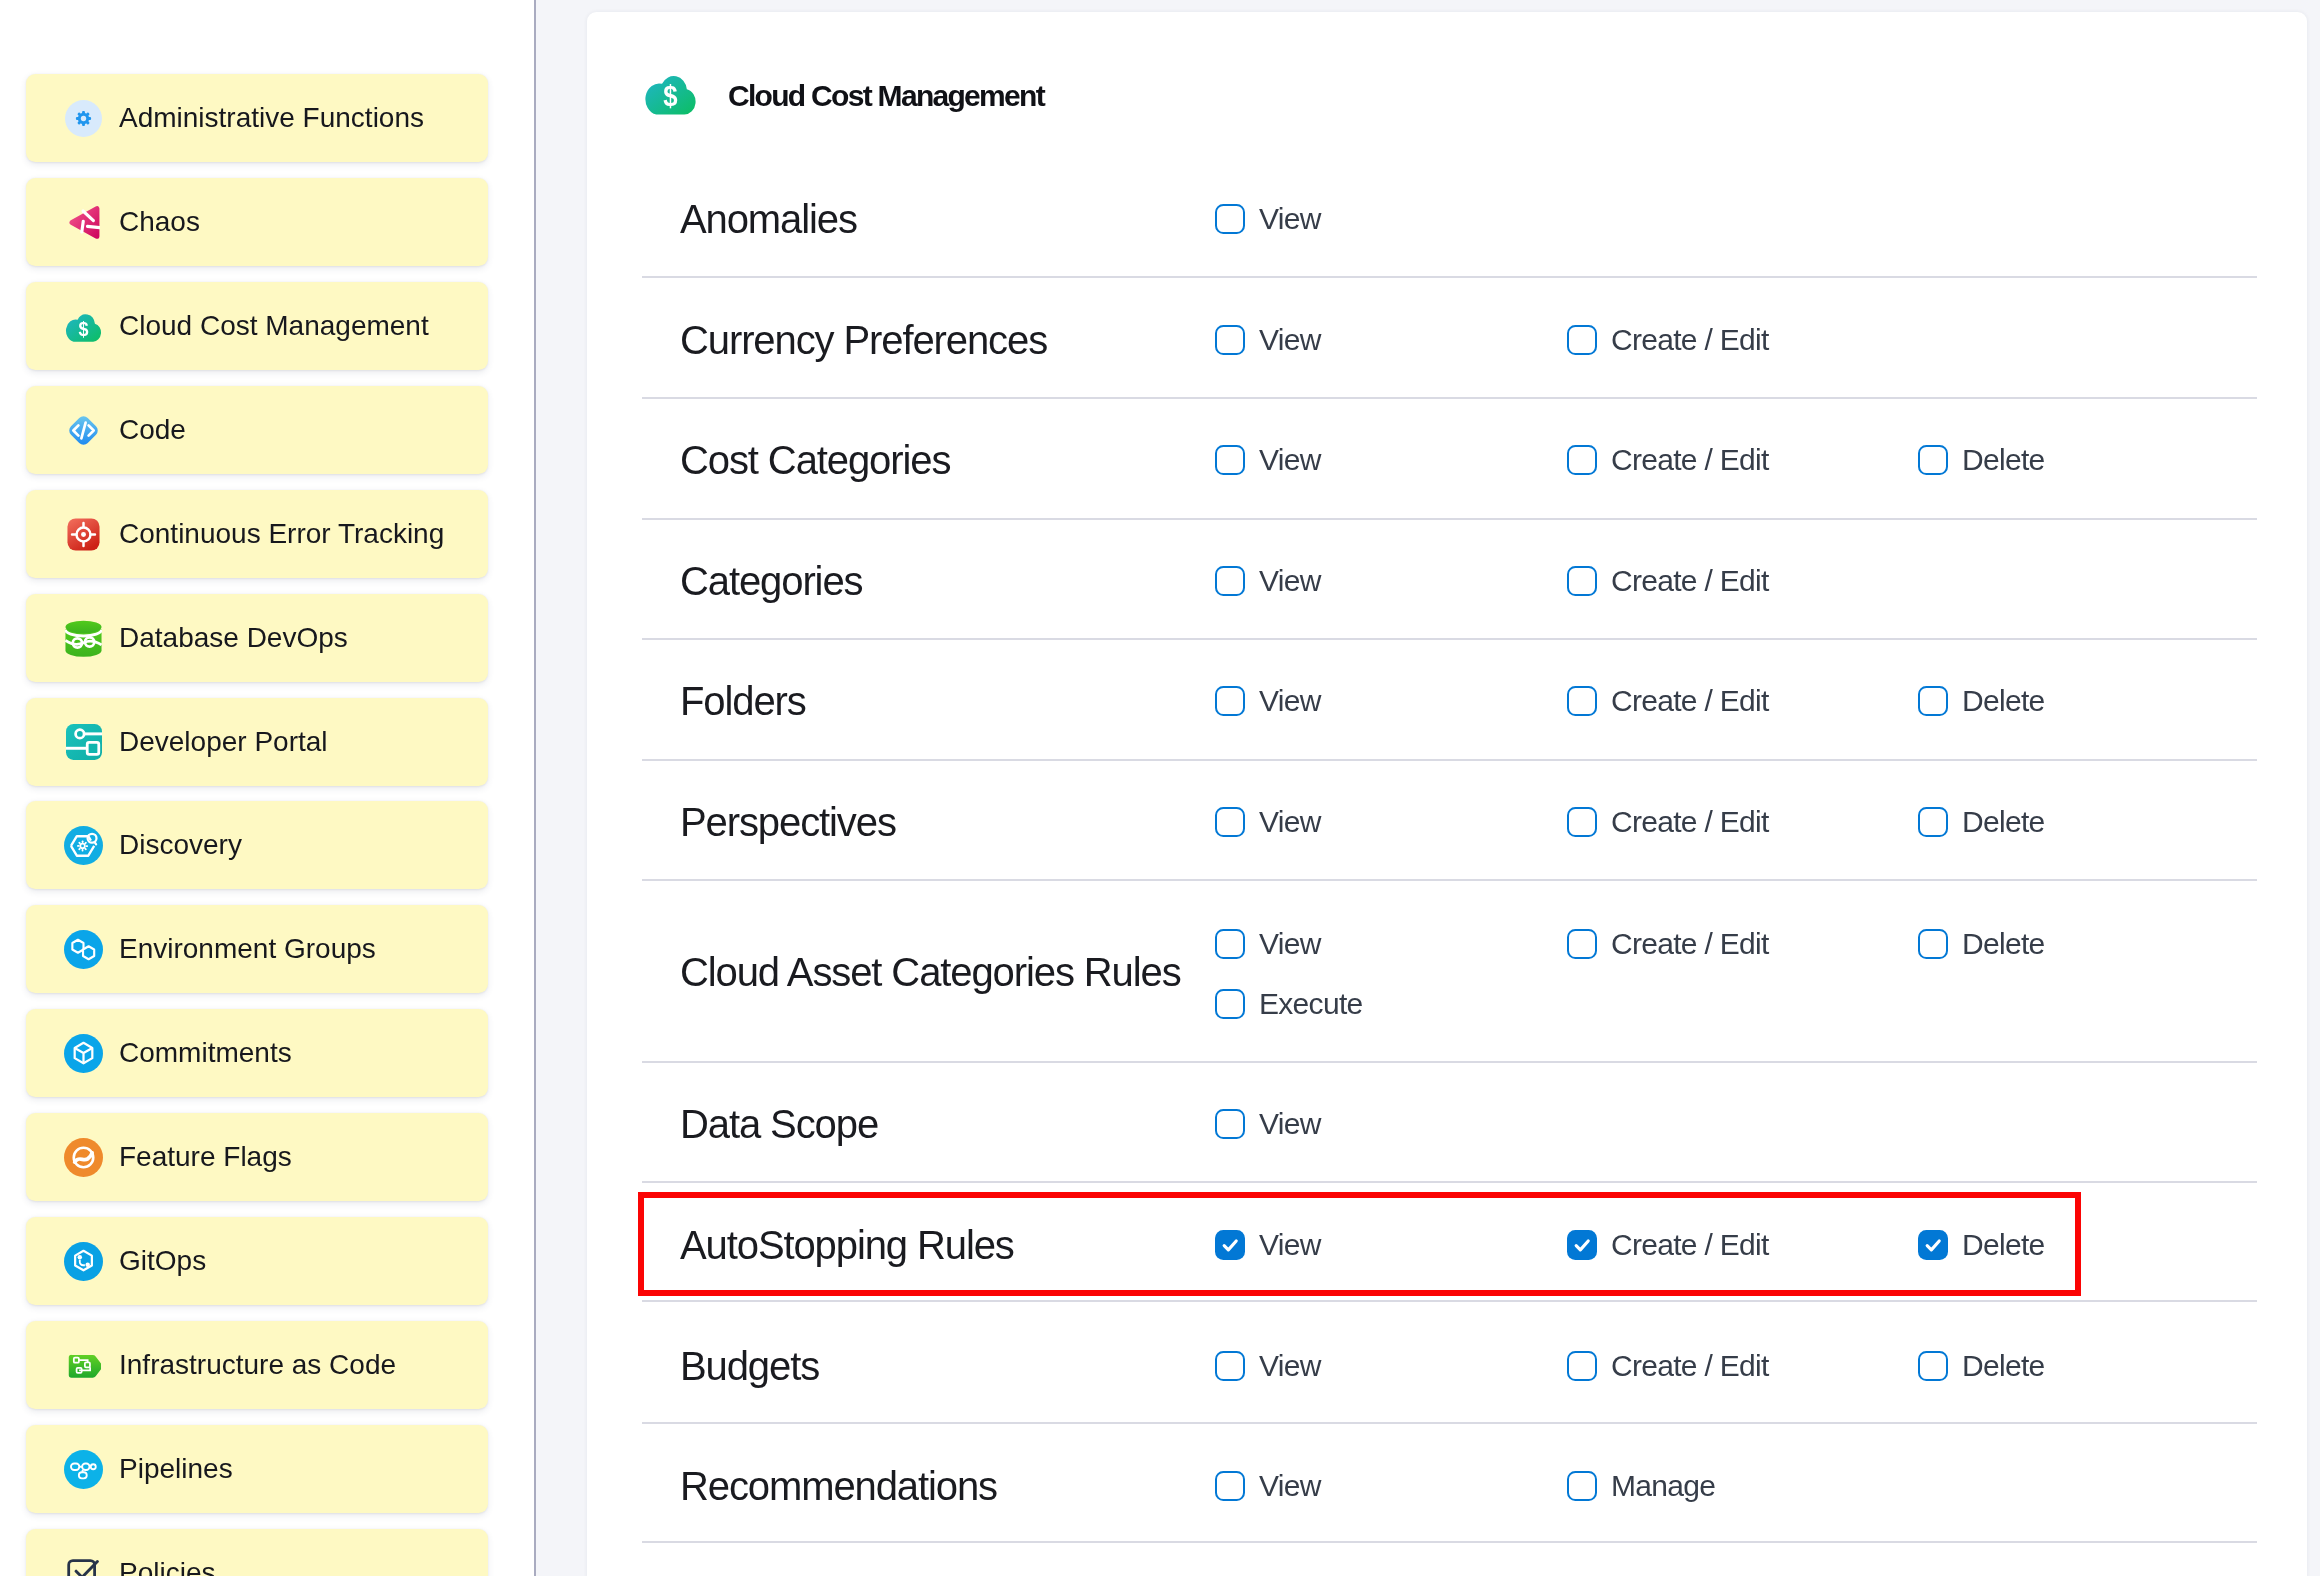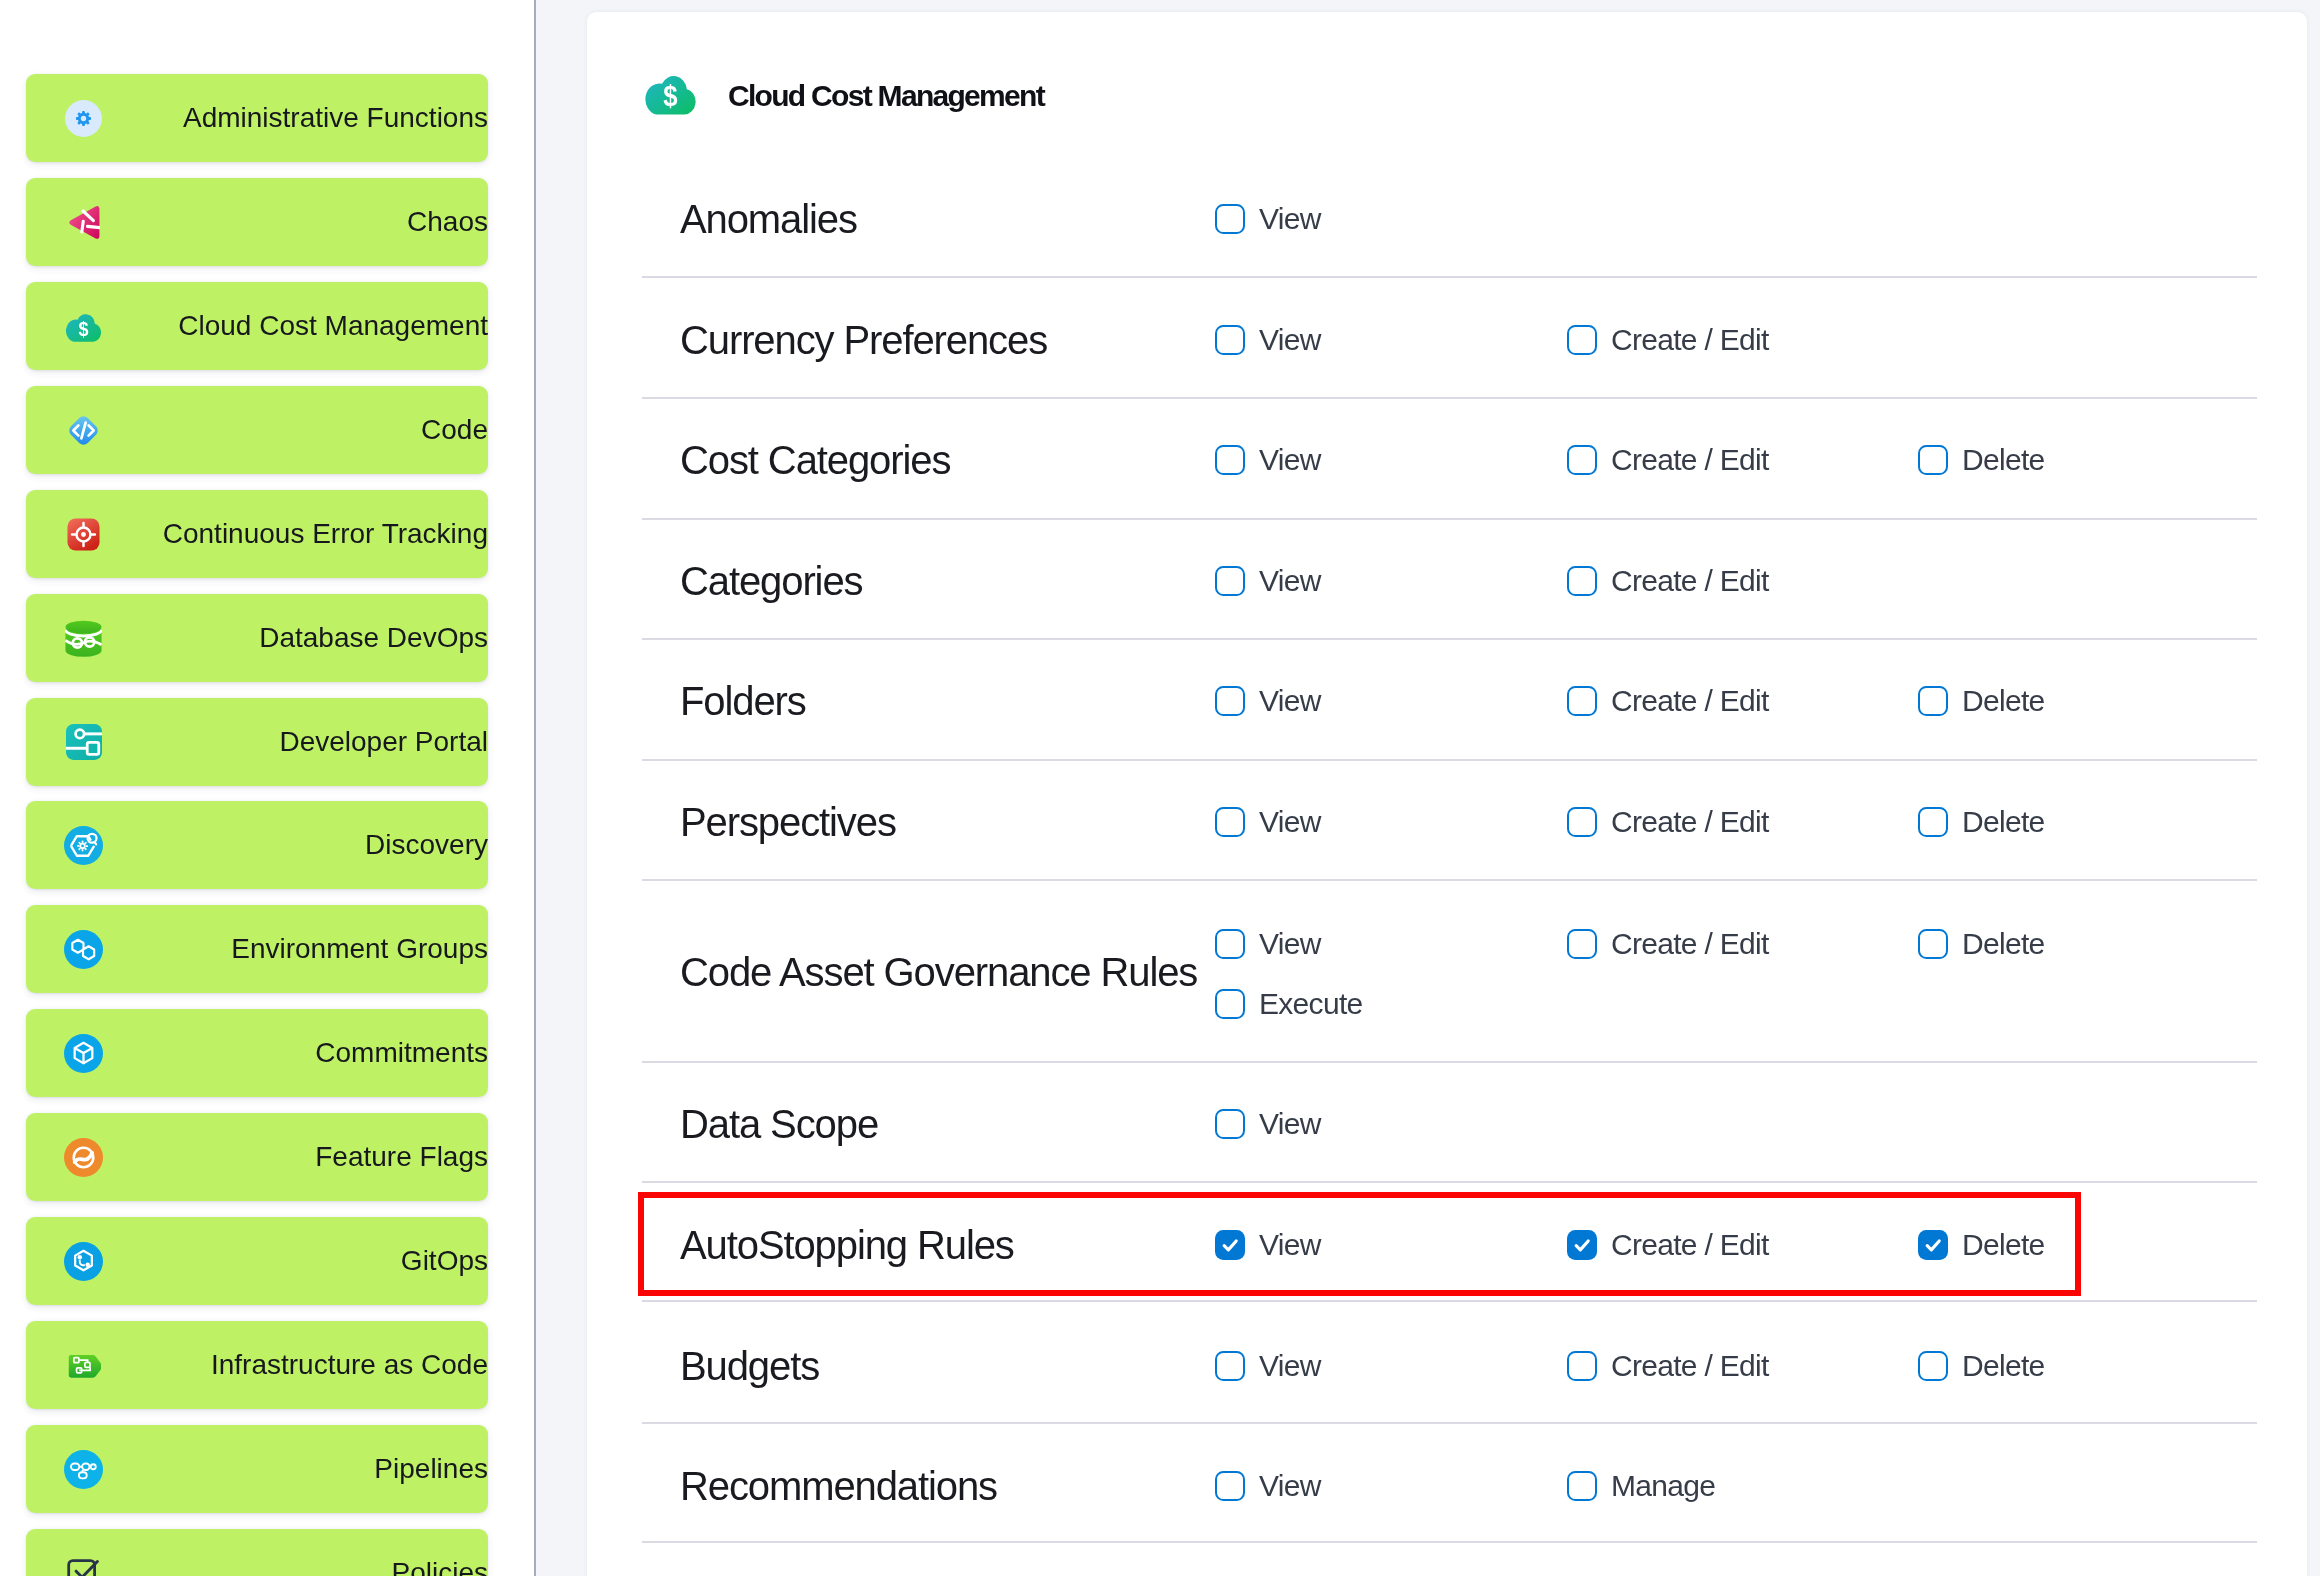--- a/index.html
+++ b/index.html
@@ -4,23 +4,23 @@
 <style>
   * { margin:0; padding:0; box-sizing:border-box; }
   html,body { width:2321px; height:1577px; }
   body { position:relative; overflow:hidden; background:#ffffff;
          font-family:"Liberation Sans", sans-serif; }
   .vline { position:absolute; left:534px; top:0; width:1.9px; height:1577px; background:#a9abc0; }
   .rightbg { position:absolute; left:536px; top:0; width:1785px; height:1577px; background:#f4f5f9; }
   .panel { position:absolute; left:587px; top:12px; width:1720px; height:1565px;
            background:#ffffff; border-radius:9.3px 9.3px 0 0;
            box-shadow:0 0.9px 4.6px rgba(30,40,70,0.07); }
-  .card { position:absolute; left:26px; width:462px; height:88px; background:#bef264;
+  .card { position:absolute; left:26px; width:462px; height:88px; background:#fef9c3;
           border-radius:9.3px; box-shadow:0 0.9px 1.9px rgba(40,48,70,.07), 0 2.8px 6.5px rgba(60,70,100,.10);
-          display:flex; align-items:center; padding-left:38px;justify-content:space-between; }
+          display:flex; align-items:center; padding-left:38px; }
   .card .ic { width:39px; height:39px; flex:0 0 auto; display:flex; align-items:center; justify-content:center; }
   .card .lb { margin-left:16px; font-size:28px; color:#17181d; white-space:nowrap; }
   .hdr-ic { position:absolute; left:644px; top:70px; }
   .hdr-t { position:absolute; left:728px; top:73px; height:45px; line-height:45px;
            font-size:30px; font-weight:bold; color:#101116; letter-spacing:-1.7px;}
   .div { position:absolute; left:642px; width:1615px; height:1.9px; background:#d9dae3; }
   .rlabel { position:absolute; left:680px; height:30px; line-height:30px; font-size:40px; color:#1a1b20; letter-spacing:-1.1px; white-space:nowrap;}
   .cell { position:absolute; display:flex; align-items:center; }
   .cb { width:30px; height:30px; border:2.8px solid #0278d5; border-radius:8.3px; background:#fff; flex:0 0 auto;}
   .cbc { width:30px; height:30px; border-radius:8.3px; background:#0278d5; flex:0 0 auto;
@@ -345,21 +345,21 @@
     <span>View</span>
   </div>
   <div class="cell" style="left:1567px;top:807px;">
     <div class="cb"></div>
     <span>Create / Edit</span>
   </div>
   <div class="cell" style="left:1918px;top:807px;">
     <div class="cb"></div>
     <span>Delete</span>
   </div>
-  <div class="rlabel" style="top:957px;">Code Asset Governance Rules</div>
+  <div class="rlabel" style="top:957px;">Cloud Asset Categories Rules</div>
   <div class="cell" style="left:1215px;top:929px;">
     <div class="cb"></div>
     <span>View</span>
   </div>
   <div class="cell" style="left:1567px;top:929px;">
     <div class="cb"></div>
     <span>Create / Edit</span>
   </div>
   <div class="cell" style="left:1918px;top:929px;">
     <div class="cb"></div>

